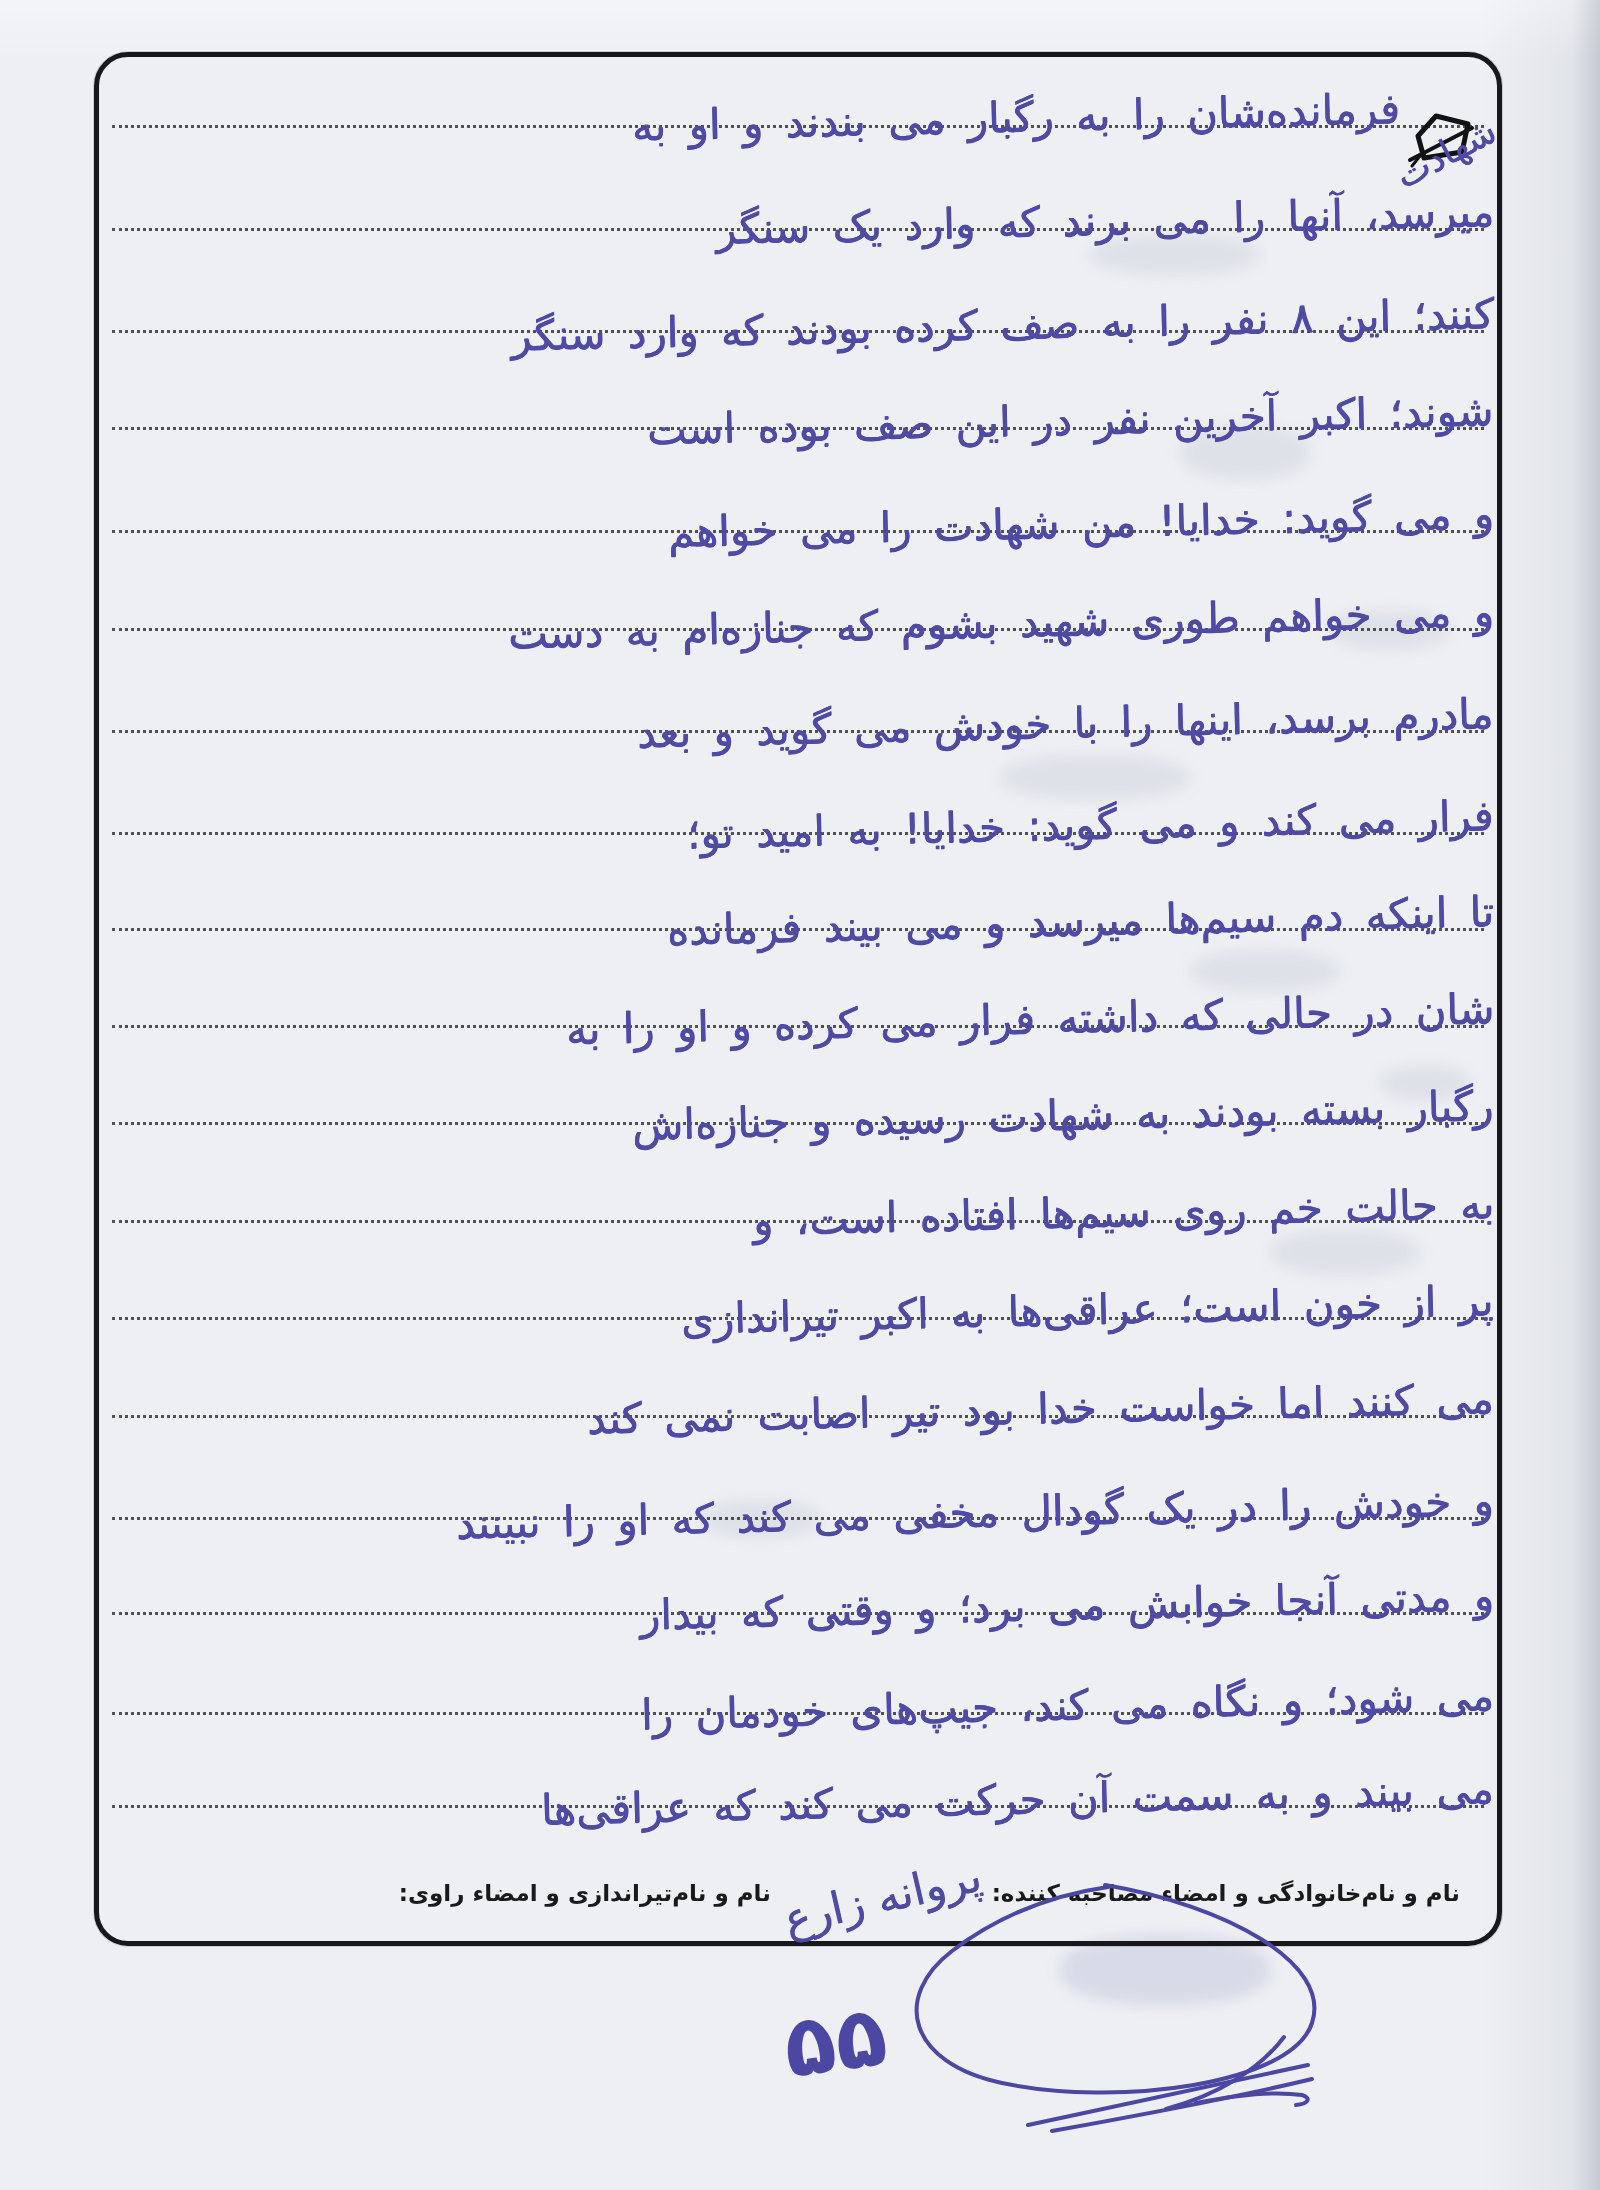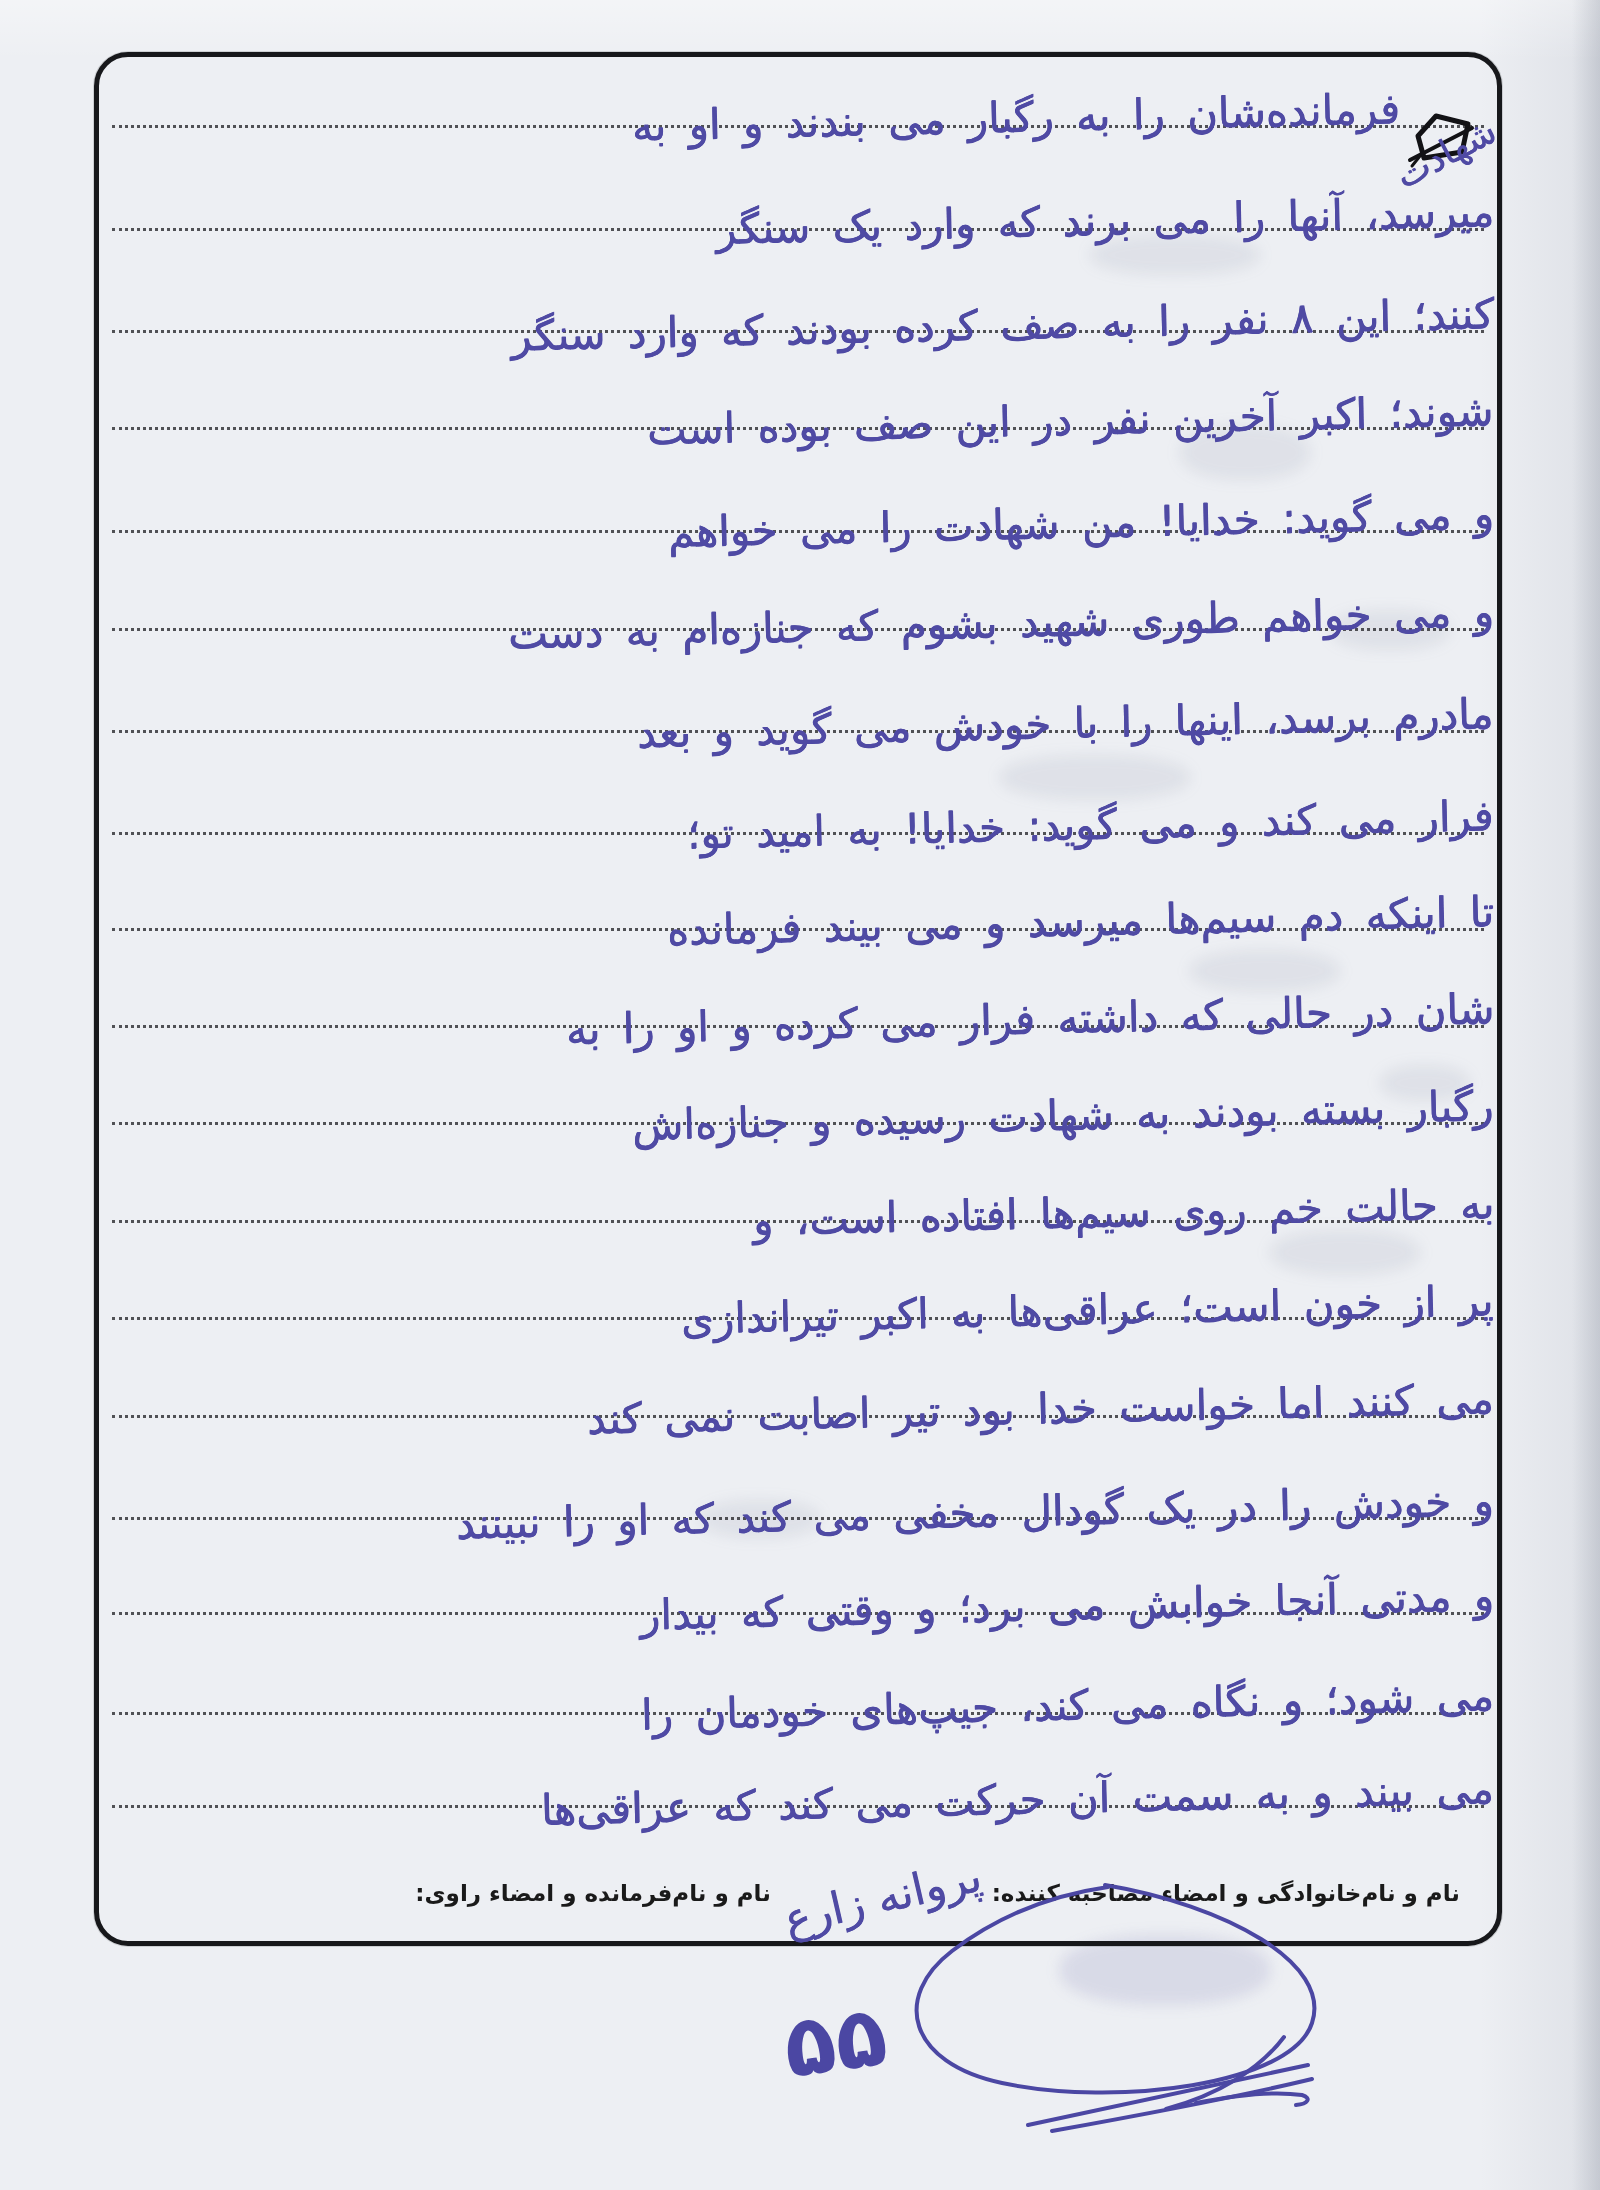--- a/index.html
+++ b/index.html
@@ -128,21 +128,21 @@
   <div class="hw" style="top:1269px;">پر از خون است؛ عراقی‌ها به اکبر تیراندازی</div>
   <div class="hw" style="top:1367px;">می کنند اما خواست خدا بود تیر اصابت نمی کند</div>
   <div class="hw" style="top:1469px;">و خودش را در یک گودال مخفی می کند که او را نبینند</div>
   <div class="hw" style="top:1564px;">و مدتی آنجا خوابش می برد؛ و وقتی که بیدار</div>
   <div class="hw" style="top:1664px;">می شود؛ و نگاه می کند، جیپ‌های خودمان را</div>
   <div class="hw" style="top:1757px;">می بیند و به سمت آن حرکت می کند که عراقی‌ها</div>
 
   <div class="footer">
     <span class="plabel">نام و نام‌خانوادگی و امضاء مصاحبه کننده:</span>
     <span class="sig-name">پروانه زارع</span>
-    <span class="plabel">نام و نام‌فرمانده و امضاء راوی:</span>
+    <span class="plabel">نام و نام‌تیراندازی و امضاء راوی:</span>
   </div>
 
   <svg class="signature-svg" viewBox="0 0 940 335">
     <g fill="none" stroke="#4b47a3" stroke-width="4" stroke-linecap="round">
       <path d="M 545 30 C 665 50, 772 108, 752 168 C 732 230, 556 252, 442 228 C 348 208, 332 142, 392 96 C 438 61, 492 40, 548 32"></path>
       <path d="M 724 182 C 700 214, 658 240, 606 254"></path>
       <path d="M 468 270 C 570 248, 670 226, 748 210"></path>
       <path d="M 492 276 C 592 258, 686 240, 752 224"></path>
       <path d="M 636 248 C 676 240, 714 236, 742 240 C 752 243, 748 249, 736 250"></path>
     </g>

